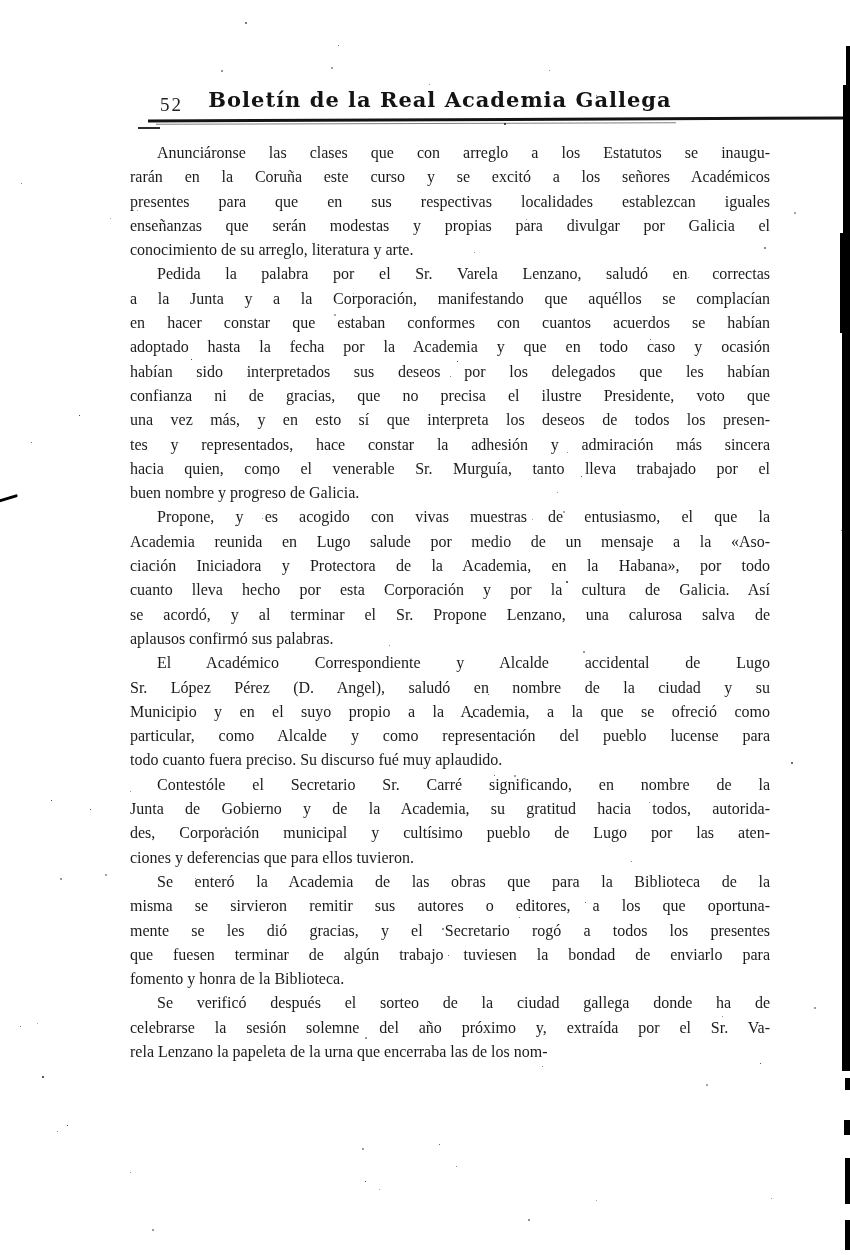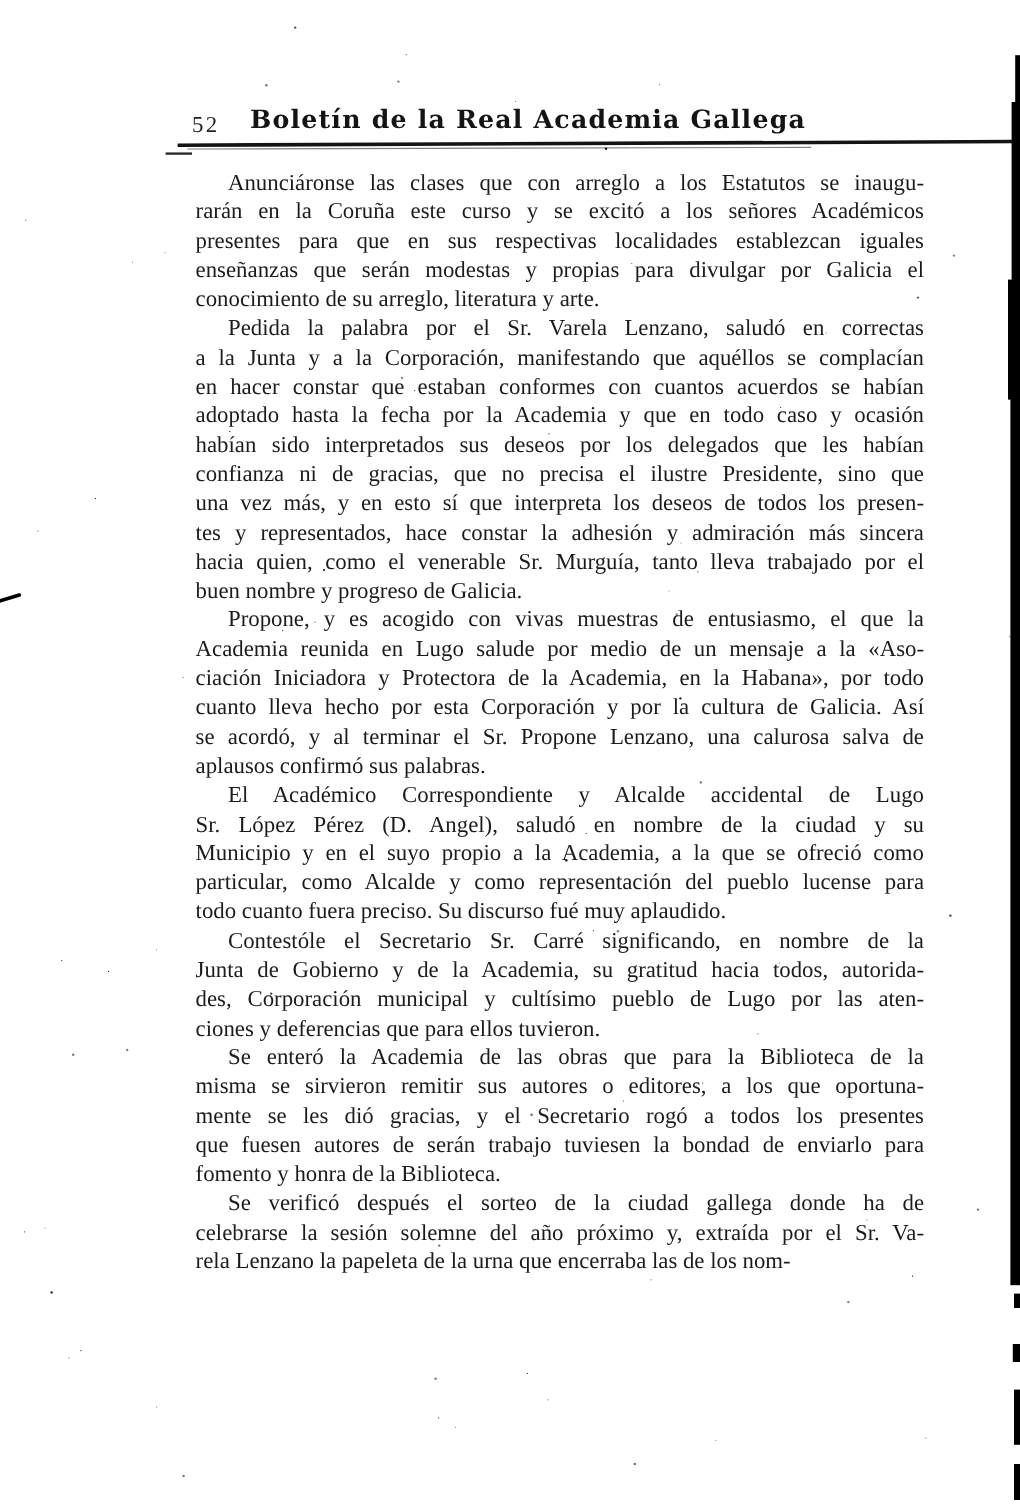--- a/index.html
+++ b/index.html
@@ -25,23 +25,23 @@
     position:absolute;left:156px;top:123px;width:520px;height:1px;
     background:#3a3a3a;opacity:.65;transform:rotate(-0.15deg);
   }
   .rule-sub{
     position:absolute;left:138px;top:127px;width:22px;height:2px;background:#2d2d2d;
   }
   
   .text-block{position:absolute;left:130px;top:141px;width:640px;}
   .paragraph{margin:0;padding:0;}
   .line{
-    height:24.3px;line-height:24.3px;font-size:19px;
+    height:24.3px;line-height:24.3px;font-size:16px;
     text-align:justify;text-align-last:justify;
-    overflow:hidden;white-space:normal;margin-left:33px;
+    overflow:hidden;white-space:normal;
   }
   .line.first{text-indent:27px;}
   .line.last{text-align-last:left;}
   
   .bar{position:absolute;background:#000;}
   .bar-b1{left:846px;top:46px;width:4px;height:40px;}
   .bar-b2{left:843px;top:85px;width:7px;height:150px;}
   .bar-b3{left:840px;top:233px;width:10px;height:100px;}
   .bar-b4{left:842px;top:331px;width:8px;height:740px;}
   .bar-b5{left:845px;top:1078px;width:5px;height:12px;}
@@ -74,21 +74,21 @@
         <div class="line">presentes para que en sus respectivas localidades establezcan iguales</div>
         <div class="line">enseñanzas que serán modestas y propias para divulgar por Galicia el</div>
         <div class="line last">conocimiento de su arreglo, literatura y arte.</div>
       </div>
       <div class="paragraph">
         <div class="line first">Pedida la palabra por el Sr. Varela Lenzano, saludó en correctas</div>
         <div class="line">a la Junta y a la Corporación, manifestando que aquéllos se complacían</div>
         <div class="line">en hacer constar que estaban conformes con cuantos acuerdos se habían</div>
         <div class="line">adoptado hasta la fecha por la Academia y que en todo caso y ocasión</div>
         <div class="line">habían sido interpretados sus deseos por los delegados que les habían</div>
-        <div class="line">confianza ni de gracias, que no precisa el ilustre Presidente, sino que</div>
+        <div class="line">confianza ni de gracias, que no precisa el ilustre Presidente, voto que</div>
         <div class="line">una vez más, y en esto sí que interpreta los deseos de todos los presen-</div>
         <div class="line">tes y representados, hace constar la adhesión y admiración más sincera</div>
         <div class="line">hacia quien, como el venerable Sr. Murguía, tanto lleva trabajado por el</div>
         <div class="line last">buen nombre y progreso de Galicia.</div>
       </div>
       <div class="paragraph">
         <div class="line first">Propone, y es acogido con vivas muestras de entusiasmo, el que la</div>
         <div class="line">Academia reunida en Lugo salude por medio de un mensaje a la «Aso-</div>
         <div class="line">ciación Iniciadora y Protectora de la Academia, en la Habana», por todo</div>
         <div class="line">cuanto lleva hecho por esta Corporación y por la cultura de Galicia. Así</div>
@@ -105,21 +105,21 @@
       <div class="paragraph">
         <div class="line first">Contestóle el Secretario Sr. Carré significando, en nombre de la</div>
         <div class="line">Junta de Gobierno y de la Academia, su gratitud hacia todos, autorida-</div>
         <div class="line">des, Corporación municipal y cultísimo pueblo de Lugo por las aten-</div>
         <div class="line last">ciones y deferencias que para ellos tuvieron.</div>
       </div>
       <div class="paragraph">
         <div class="line first">Se enteró la Academia de las obras que para la Biblioteca de la</div>
         <div class="line">misma se sirvieron remitir sus autores o editores, a los que oportuna-</div>
         <div class="line">mente se les dió gracias, y el Secretario rogó a todos los presentes</div>
-        <div class="line">que fuesen autores de serán trabajo tuviesen la bondad de enviarlo para</div>
+        <div class="line">que fuesen terminar de algún trabajo tuviesen la bondad de enviarlo para</div>
         <div class="line last">fomento y honra de la Biblioteca.</div>
       </div>
       <div class="paragraph">
         <div class="line first">Se verificó después el sorteo de la ciudad gallega donde ha de</div>
         <div class="line">celebrarse la sesión solemne del año próximo y, extraída por el Sr. Va-</div>
         <div class="line last">rela Lenzano la papeleta de la urna que encerraba las de los nom-</div>
       </div>
     </div>
 
   <div class="bar bar-b1"></div>

